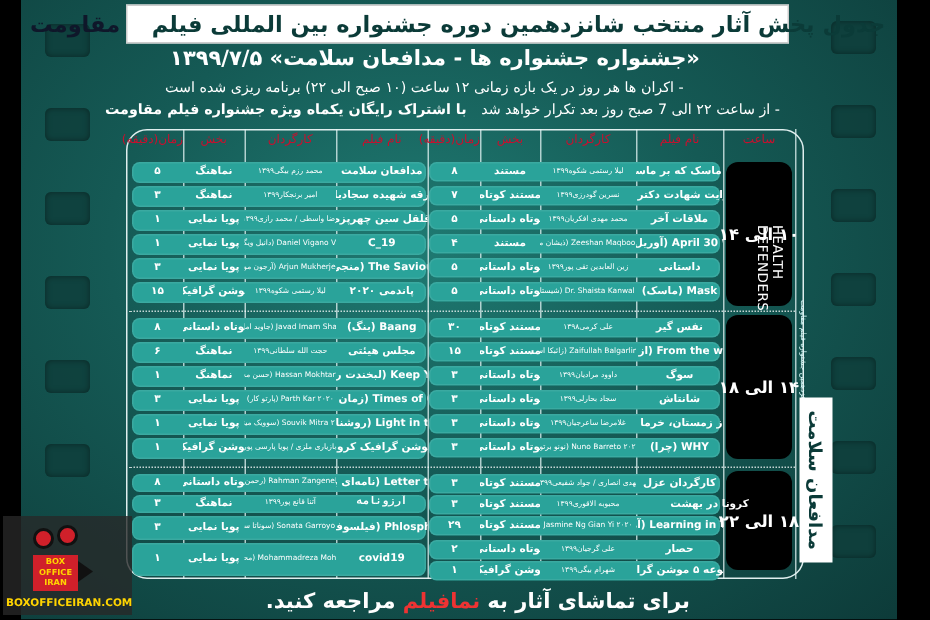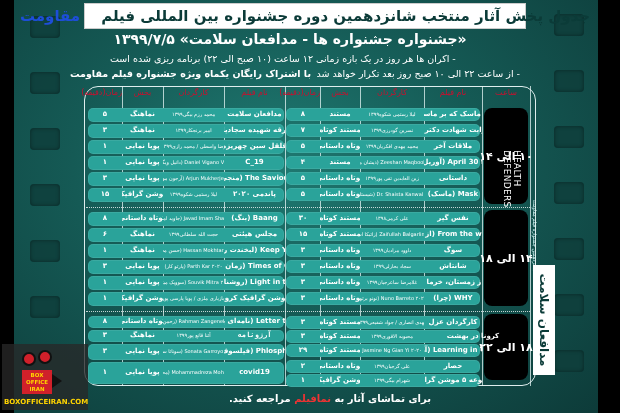--- a/index.html
+++ b/index.html
@@ -13,21 +13,21 @@
   .sprocket { position: absolute; width: 30px; height: 22px; background: #0f3f3c; border-radius: 4px; opacity: .85; box-shadow: inset 0 0 4px rgba(0,0,0,.5); }
   .sprocket.l { left: 16px; }
   .sprocket.r { left: 540px; }
 
   .title-box {
     position: absolute; left: 70px; top: 3px; width: 442px; height: 26px;
     background: #fff; border: 1px solid #ccc;
     display: flex; align-items: center; justify-content: center; direction: rtl;
     font-weight: bold; font-size: 15px; color: #0b3b38; white-space: nowrap;
   }
-  .title-box .accent { color: #1d4ed8; margin-right: 21px; }
+  .title-box .accent { color: #0f172a; margin-right: 21px; }
   .subtitle { position: absolute; left: 60px; top: 31px; width: 460px; text-align: center; direction: rtl; color: #fff; font-weight: bold; font-size: 14px; white-space: nowrap; }
   .note { position: absolute; direction: rtl; color: #fff; font-size: 9.5px; white-space: nowrap; }
   .note.n1 { left: 110px; top: 53px; width: 410px; text-align: left; }
   .note.n2 { left: 320px; top: 68px; width: 200px; text-align: right; }
   .note.n3 { left: 75px; top: 68px; width: 236px; text-align: right; font-weight: bold; }
 
   .table-frame {
     position: absolute; left: 70px; top: 86px; width: 445px; height: 300px;
     border: 1.5px solid #dfeeee; border-radius: 14px 14px 14px 14px;
   }
@@ -39,21 +39,21 @@
   .cell.b { font-weight: bold; font-size: 7px; }
   .cell.sm { font-size: 5px; flex-direction: column; }
   .divider { position: absolute; height: 0; border-top: 1.5px dotted rgba(255,255,255,.75); }
 
   .time-box { position: absolute; left: 484px; width: 44px; background: #000; border-radius: 8px; color: #fff; font-weight: bold; font-size: 11px; display: flex; align-items: center; justify-content: center; direction: rtl; white-space: nowrap; }
   .health { position: absolute; left: 522px; top: 150px; transform: rotate(90deg); transform-origin: left top; color: #fff; font-size: 9px; line-height: 10px; width: 90px; text-align: left; white-space: nowrap; letter-spacing: .3px; }
   .side-small { position: absolute; left: 538px; top: 200px; transform: rotate(90deg); transform-origin: left top; color: #dff; font-size: 5px; line-height: 6px; width: 40px; white-space: nowrap; }
   .side-logo { position: absolute; left: 533px; top: 265px; width: 22px; height: 110px; background: #fff; display: flex; align-items: center; justify-content: center; }
   .side-logo span { transform: rotate(90deg); white-space: nowrap; color: #0b3b38; font-weight: bold; font-size: 12px; direction: rtl; }
 
-  .footer { position: absolute; left: 200px; top: 393px; width: 260px; text-align: center; direction: rtl; color: #fff; font-size: 10px; font-weight: bold; white-space: nowrap; }
+  .footer { position: absolute; left: 200px; top: 393px; width: 260px; text-align: center; direction: rtl; color: #fff; font-size: 14px; font-weight: bold; white-space: nowrap; }
   .footer .accent { color: #e33; }
 
   .watermark { position: absolute; left: 2px; top: 344px; width: 86px; height: 66px; background: rgba(40,40,40,.78); }
   .wm-reel { position: absolute; width: 14px; height: 14px; border-radius: 50%; background: #d0202a; border: 2px solid #111; }
   .wm-box { position: absolute; left: 22px; top: 370px; width: 30px; height: 24px; background: #d0202a; color: #ffd400; font-size: 5.5px; font-weight: bold; line-height: 7px; text-align: center; padding-top: 2px; }
   .wm-cam { position: absolute; left: 52px; top: 374px; width: 0; height: 0; border-top: 7px solid transparent; border-bottom: 7px solid transparent; border-left: 10px solid #111; }
   .wm-text { position: absolute; left: 4px; top: 398px; width: 82px; text-align: center; color: #ffd400; font-weight: bold; font-size: 7px; white-space: nowrap; }
 </style>
 </head>
 <body>
@@ -74,21 +74,21 @@
   <div class="sprocket r" style="top:294px"></div>
   <div class="sprocket r" style="top:350px"></div>
 </div>
 
 <div class="title-box" style="left:84px">
   <span>جدول پخش آثار منتخب شانزدهمین دوره جشنواره بین المللی فیلم</span>
   <span class="accent">مقاومت</span>
 </div>
 <div class="subtitle">«جشنواره جشنواره ها - مدافعان سلامت» ۱۳۹۹/۷/۵</div>
 <div class="note n1">- اکران ها هر روز در یک بازه زمانی ۱۲ ساعت (۱۰ صبح الی ۲۲) برنامه ریزی شده است</div>
-<div class="note n2">- از ساعت ۲۲ الی ۱۰ صبح روز بعد تکرار خواهد شد</div>
+<div class="note n2">- از ساعت ۲۲ الی 7 صبح روز بعد تکرار خواهد شد</div>
 <div class="note n3">با اشتراک رایگان یکماه ویژه جشنواره فیلم مقاومت</div>
 
 <div class="table-frame" style="left:84px; width:452px;"></div>
 
 <div class="col-line" style="left:122px"></div>
 <div class="col-line" style="left:163px"></div>
 <div class="col-line" style="left:224px"></div>
 <div class="col-line" style="left:285px"></div>
 <div class="col-line" style="left:320px"></div>
 <div class="col-line" style="left:360px"></div>

